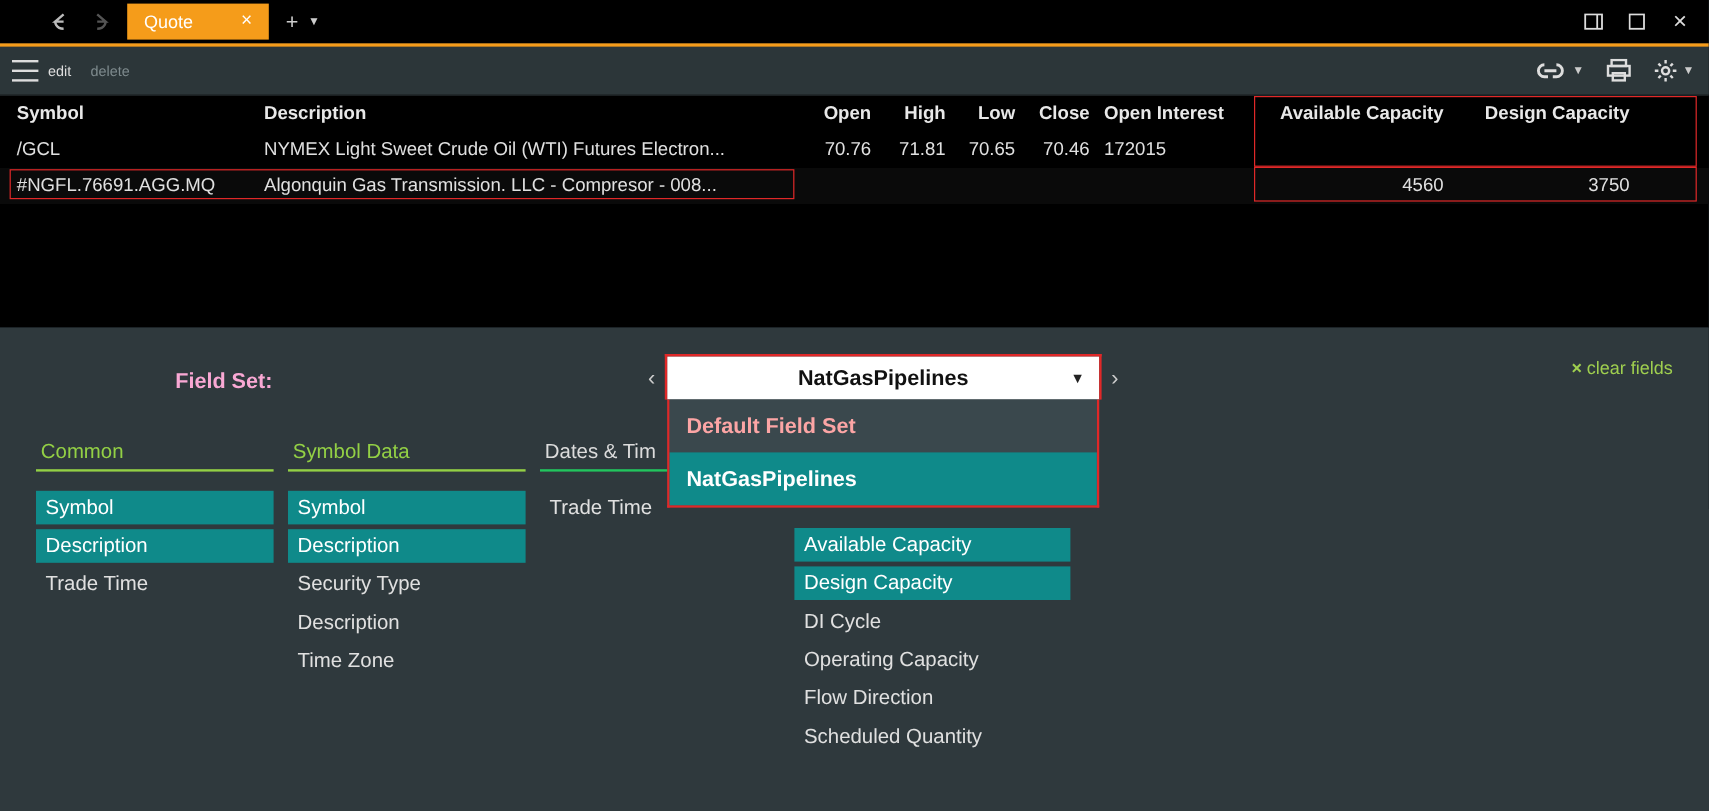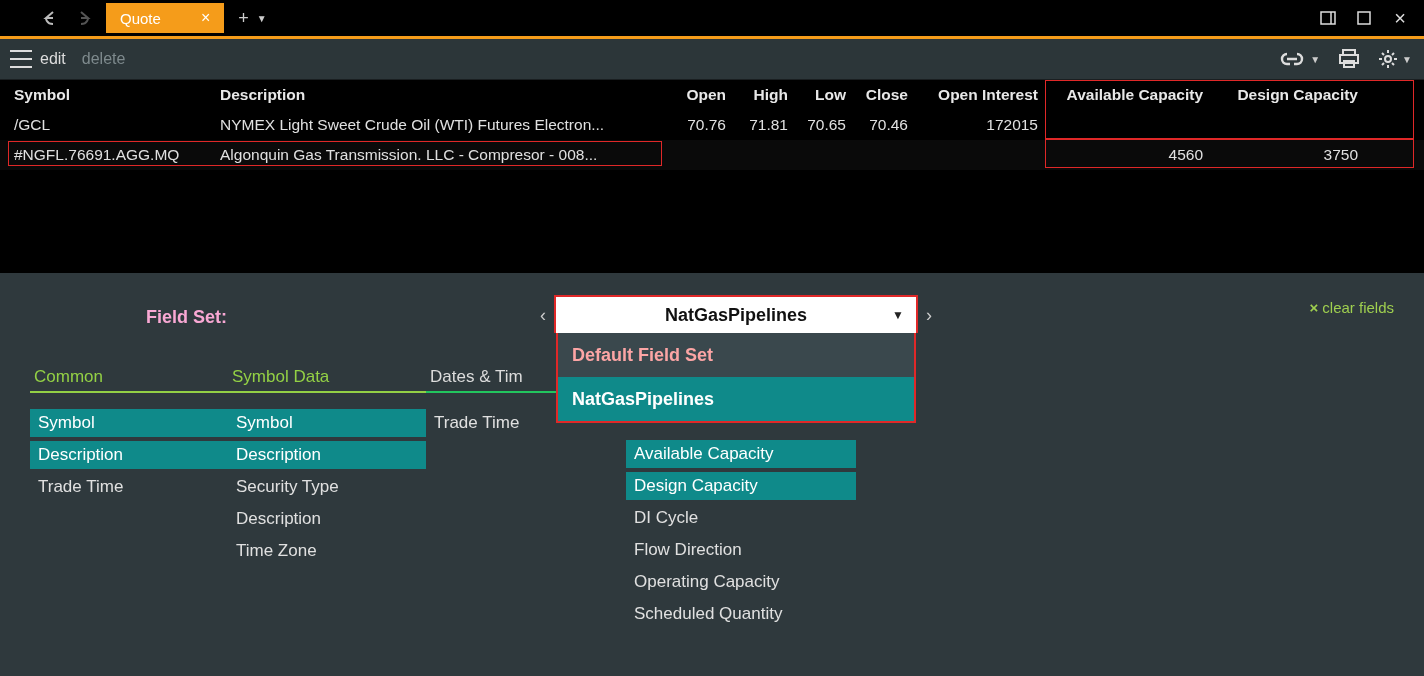--- a/index.html
+++ b/index.html
@@ -15,40 +15,40 @@
   .newtab-group { display:flex; align-items:center; gap:8px; padding:0 14px; color:#ccc; }
   .newtab-plus { font-size:18px; cursor:pointer;}
   .newtab-caret { font-size:10px; cursor:pointer;}
   .win-controls { position:absolute; right:4px; top:0; height:36px; display:flex; align-items:center; gap:16px; padding:0 10px; }
   .win-btn { width:20px; height:20px; display:flex; align-items:center; justify-content:center; cursor:pointer; color:#ddd; }
   .orange-line { height:3px; background:#f59c1a; }
   
   .toolbar { height:40px; background:#2c3639; display:flex; align-items:center; padding:0 10px; position:relative; }
   .menu-icon { width:22px; height:18px; display:inline-flex; flex-direction:column; justify-content:space-between; cursor:pointer; margin-right:8px;}
   .menu-icon span { display:block; height:2px; background:#ddd; width:100%; }
-  .toolbar-text { font-size:16px; color:#ddd; margin-right:16px; cursor:pointer;}
+  .toolbar-text { font-size:12px; color:#ddd; margin-right:16px; cursor:pointer;}
   .toolbar-text.dim { color:#7e8a8d; }
   .toolbar-right { position:absolute; right:12px; top:0; height:40px; display:flex; align-items:center; gap:18px; }
   .tr-btn { display:flex; align-items:center; gap:4px; cursor:pointer; }
   .tr-btn svg { stroke:#ddd; fill:none; stroke-width:2; }
   .caret { font-size:10px; color:#ccc; }
   
   .grid-wrap { background:#000; height:194px; border-top:1px solid #1a1f21; position:relative; }
   .grid-row { display:flex; align-items:center; height:30px; font-size:15.5px; }
   .grid-row.header { color:#e8e8e8; font-weight:600; background:#000;}
   .grid-row.data1 { background:#000; }
   .grid-row.data2 { background:#0a0a0a; }
   .cell { padding:0 6px; overflow:hidden; white-space:nowrap; text-overflow:ellipsis; }
   .c-sym { width:214px; padding-left:14px; }
   .c-desc { width:448px; }
   .c-open { width:70px; text-align:right; }
   .c-high { width:62px; text-align:right; }
   .c-low { width:58px; text-align:right; }
   .c-close { width:62px; text-align:right; }
-  .c-oi { width:130px; text-align:right; }
+  .c-oi { width:130px; }
   .c-ac { width:165px; text-align:right; }
   .c-dc { width:155px; text-align:right; }
   .red-box-right { position:absolute; border:1.5px solid #e02828; pointer-events:none; }
   .red-box-r1 { left:1045px; top:0; width:369px; height:59px; }
   .red-box-r2 { left:1045px; top:59px; width:369px; height:29px; }
   .red-box-row2 { position:absolute; left:8px; top:61px; width:654px; height:25px; border:1.5px solid #e02828; pointer-events:none; }
   
   .fieldpanel { flex:1; background:#2f393d; padding:24px 20px 0 30px; position:relative; }
   .fp-top { display:flex; align-items:center; position:relative; height:40px; }
   .fp-label { font-size:18px; font-weight:600; color:#f9a8d4; margin-left:116px; }
@@ -56,21 +56,21 @@
   .fp-chev { width:26px; height:36px; display:flex; align-items:center; justify-content:center; font-size:18px; color:#ccc; cursor:pointer;}
   .dropdown { width:360px; background:#fff; color:#111; height:36px; display:flex; align-items:center; justify-content:center; font-size:18px; font-weight:700; position:relative; cursor:pointer; }
   .dropdown .dd-caret { position:absolute; right:12px; font-size:12px; color:#222; }
   .dd-menu { position:absolute; left:526px; top:36px; width:360px; background:#3a484d; z-index:10; border:2px solid #e02828; border-top:none;}
   .dd-red-wrap { position:absolute; left:524px; top:-2px; width:364px; height:38px; border:2px solid #e02828; border-bottom:none; pointer-events:none; z-index:11;}
   .dd-item { height:44px; display:flex; align-items:center; padding:0 14px; font-size:18px; font-weight:700; cursor:pointer; }
   .dd-item.normal { background:#3a484d; color:#fca5a5;}
   .dd-item.sel { background:#0f8a8a; color:#fff;}
   .clearfields { position:absolute; right:30px; top:26px; color:#9fcf4f; font-size:15px; cursor:pointer; display:flex; align-items:center; gap:4px;}
   .clearfields .x { color:#9fcf4f; font-weight:700;}
-  .columns { display:flex; gap:0; margin-top:28px; }
+  .columns { display:flex; gap:12px; margin-top:28px; }
   .col { width:198px; }
   .col-h { font-size:17px; font-weight:400; padding:2px 4px 4px; cursor:default;}
   .col-h.green { color:#93d045; border-bottom:2px solid #93d045;}
   .col-h.plain { color:#dcdcdc; border-bottom:2px solid #22c55e;}
   .col-items { margin-top:16px; display:flex; flex-direction:column; gap:4px; }
   .field-item { font-size:17px; padding:4px 8px; cursor:pointer; }
   .field-item.sel { background:#0f8a8a; color:#fff;}
   .col3 { margin-left:0; width:200px;}
   .col4 { margin-left:0; width:230px;}
 </style>
@@ -233,21 +233,21 @@
       <div class="col-items">
         <div class="field-item">Trade Time</div>
       </div>
     </div>
     <div class="col col4">
       <div class="col-h" style="height:27px"></div>
       <div class="col-items" style="margin-top:48px">
         <div class="field-item sel">Available Capacity</div>
         <div class="field-item sel">Design Capacity</div>
         <div class="field-item">DI Cycle</div>
+        <div class="field-item">Operating Capacity</div>
         <div class="field-item">Flow Direction</div>
-        <div class="field-item">Operating Capacity</div>
         <div class="field-item">Scheduled Quantity</div>
       </div>
     </div>
   </div>
 </div>
 
 </div>
 
 </body></html>

